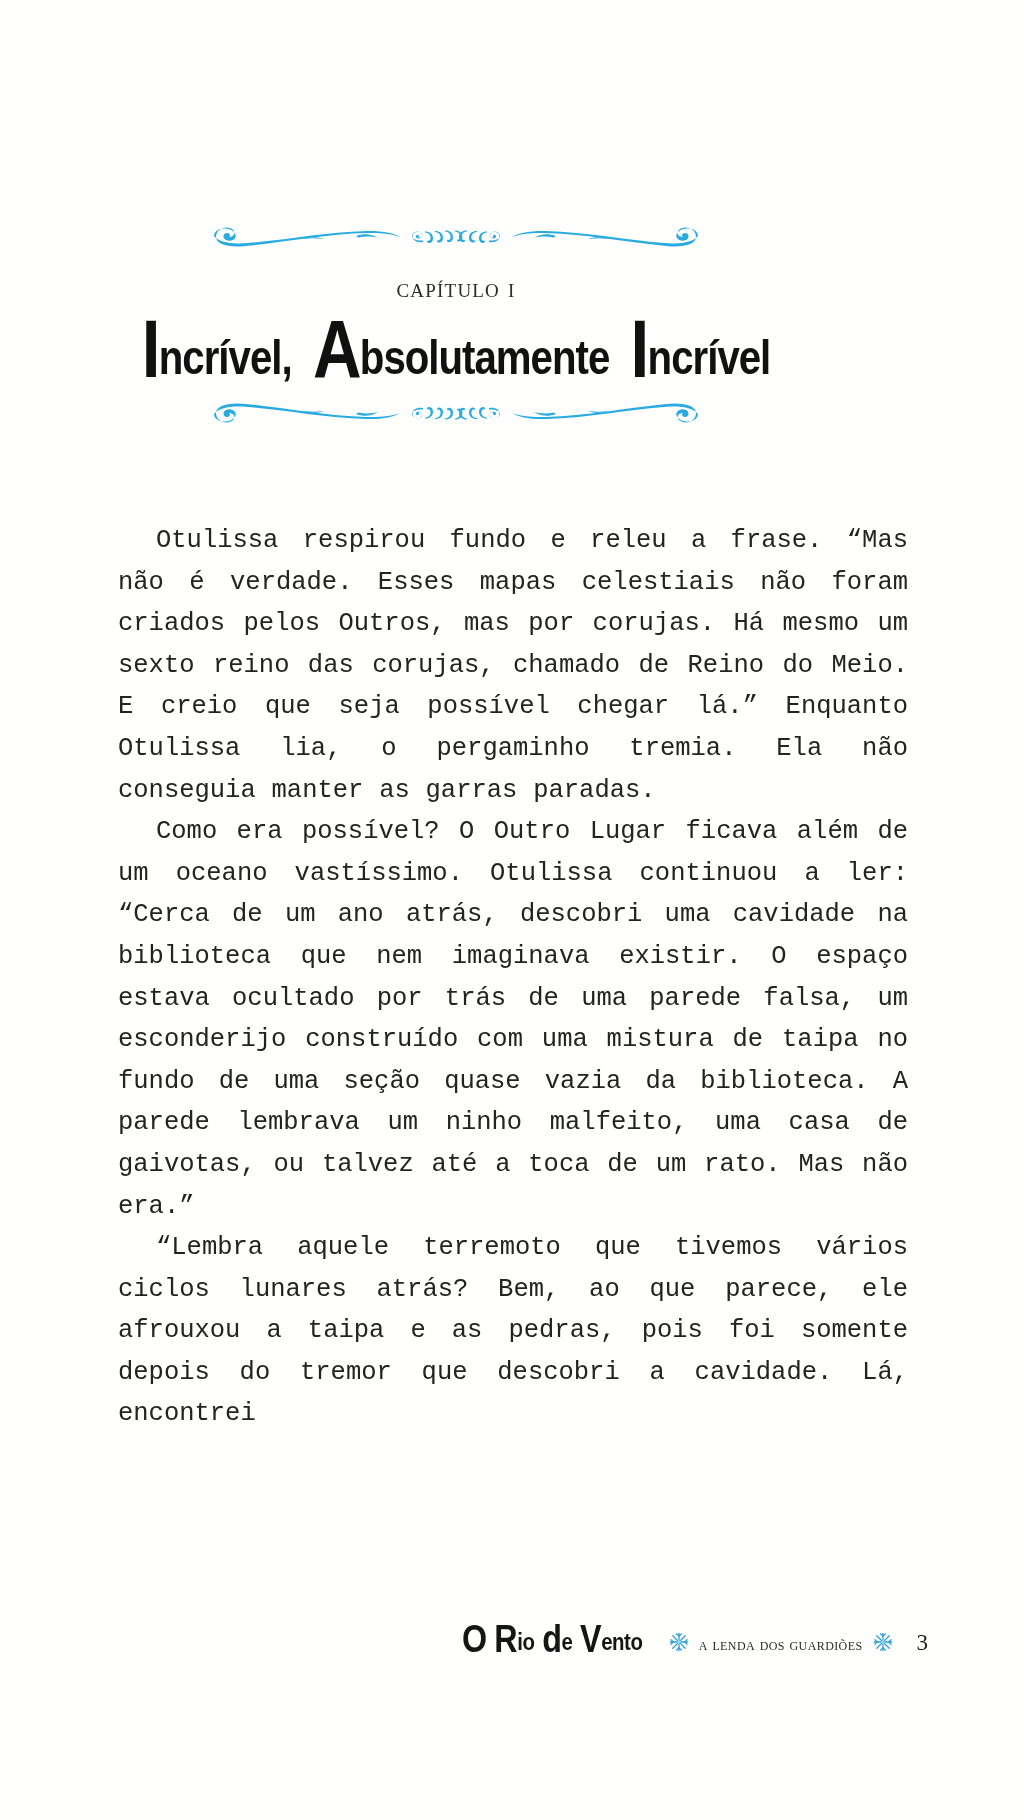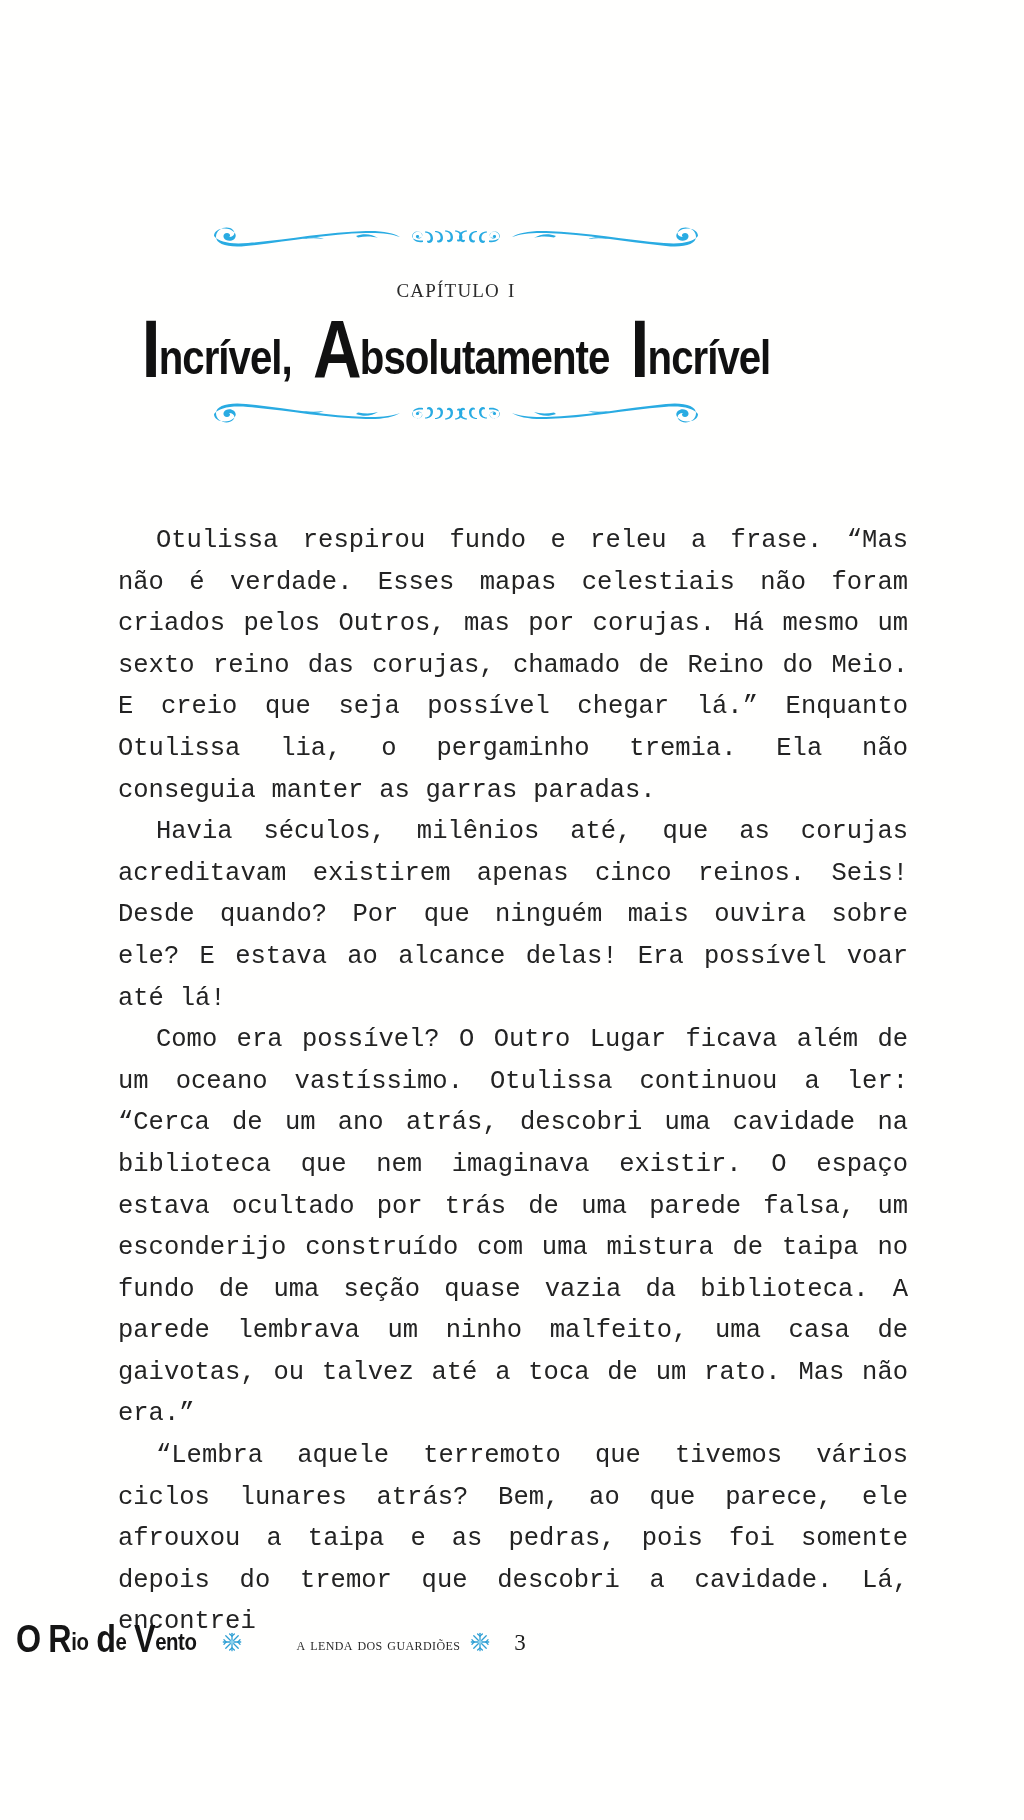--- a/index.html
+++ b/index.html
@@ -98,20 +98,21 @@
   .para.last-line-left { text-align-last: left; }
 
   
   .footer {
     position: absolute;
     left: 0;
     top: 1628px;
     width: 1024px;
     display: flex;
     align-items: baseline;
+    justify-content: flex-end;
     padding-right: 96px;
     box-sizing: border-box;
   }
   .footer-title {
     font-family: "Liberation Sans Narrow", "Liberation Sans", "DejaVu Sans", sans-serif;
     font-weight: bold;
     font-size: 24px;
     letter-spacing: -0.5px;
     color: #151515;
     transform: scaleX(0.85);
@@ -137,21 +138,20 @@
   .snowflake svg { display: block; width: 22px; height: 22px; }
 
   .series-title {
     font-family: "Liberation Serif", "DejaVu Serif", serif;
     font-size: 17px;
     font-variant: small-caps;
     text-transform: lowercase;
     letter-spacing: 0.4px;
     color: #2a2a2a;
     white-space: nowrap;
-    margin-left: 44px;
   }
   .page-number {
     font-family: "Liberation Serif", "DejaVu Serif", serif;
     font-size: 23px;
     color: #1c1c1c;
     margin-left: 14px;
   }
 </style>
 </head>
 <body>
@@ -248,21 +248,20 @@
                    C312 11, 324 8.5, 340 9 C380 10, 420 18, 458 21 C476 22.5, 487 20, 492 14 Z"></path>
           <path d="M350 14 C342 11, 334 12, 328 16 C333 14.5, 340 14, 348 15.5 Z"></path>
           <path d="M404 17 C396 14.5, 388 14.5, 382 17 C389 16, 397 16.2, 404 17 Z"></path>
         </g>
       </svg>
     </div>
   </div>
 
   <div class="body-col">
     <p class="para">Otulissa respirou fundo e releu a frase. “Mas não é verdade. Esses mapas celestiais não foram criados pelos Outros, mas por corujas. Há mesmo um sexto reino das corujas, chamado de Reino do Meio. E creio que seja possível chegar lá.” Enquanto Otulissa lia, o pergaminho tremia. Ela não conseguia manter as garras paradas.</p>
-    <p class="para last-line-left">Havia séculos, milênios até, que as corujas acreditavam existirem apenas cinco reinos. Seis! Desde quando? Por que ninguém mais ouvira sobre ele? E estava ao alcance delas! Era possível voar até lá!</p>
     <p class="para last-line-left">Como era possível? O Outro Lugar ficava além de um oceano vastíssimo. Otulissa continuou a ler: “Cerca de um ano atrás, descobri uma cavidade na biblioteca que nem imaginava existir. O espaço estava ocultado por trás de uma parede falsa, um esconderijo construído com uma mistura de taipa no fundo de uma seção quase vazia da biblioteca. A parede lembrava um ninho malfeito, uma casa de gaivotas, ou talvez até a toca de um rato. Mas não era.”</p>
     <p class="para">“Lembra aquele terremoto que tivemos vários ciclos lunares atrás? Bem, ao que parece, ele afrouxou a taipa e as pedras, pois foi somente depois do tremor que descobri a cavidade. Lá, encontrei</p>
   </div>
 
   <div class="footer">
 
     <div class="footer-title"><span class="cap">O</span><span></span><span class="sp"></span><span class="cap">R</span><span>io</span><span class="sp"></span><span class="cap">d</span><span>e</span><span class="sp"></span><span class="cap">V</span><span>ento</span></div>
 
     <span class="snowflake">
       <svg viewBox="0 0 24 24" xmlns="http://www.w3.org/2000/svg" aria-hidden="true">

